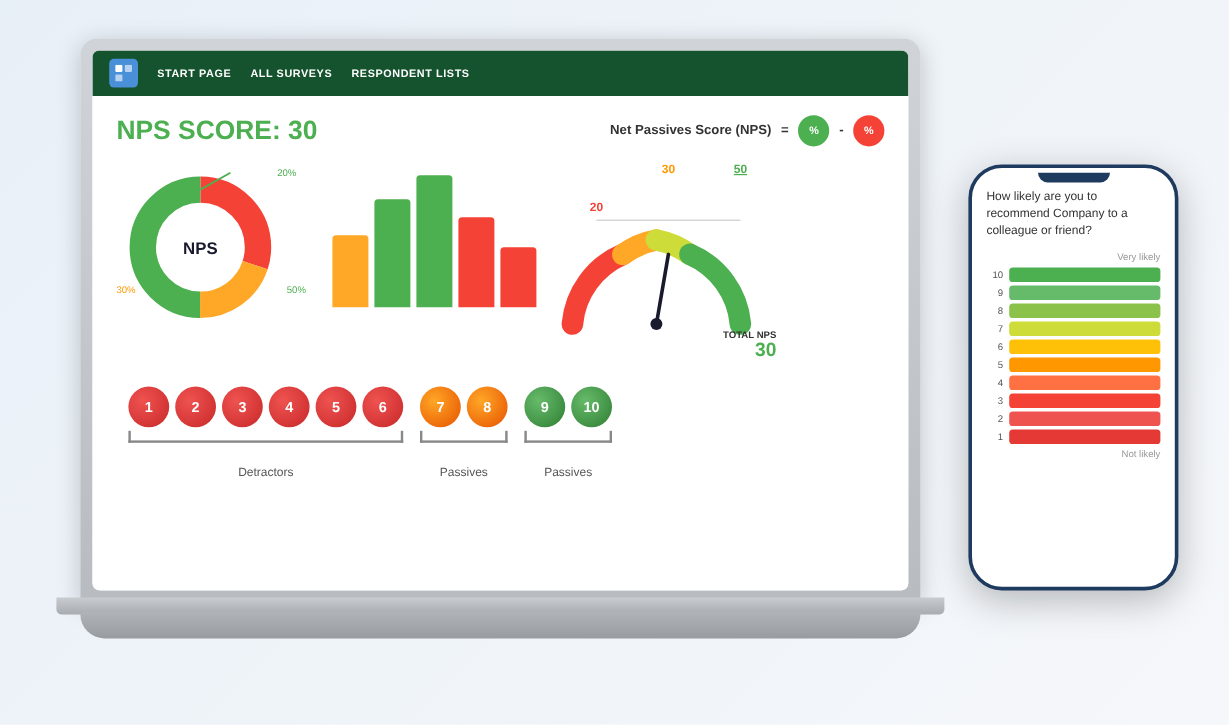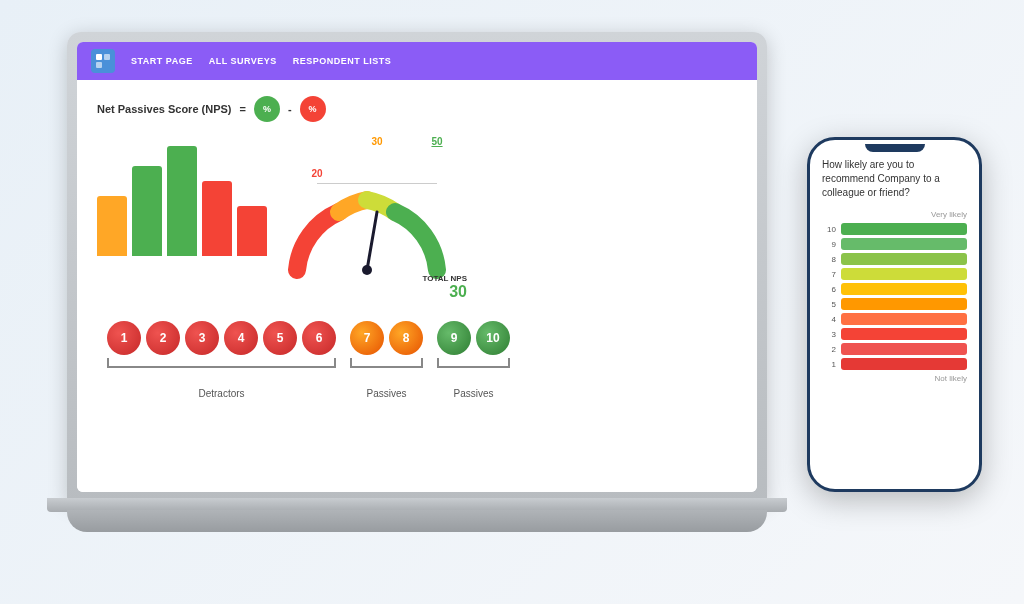--- a/index.html
+++ b/index.html
@@ -56,21 +56,21 @@
       bottom: 40px;
       left: 0;
       width: 700px;
       height: 22px;
       background: linear-gradient(180deg, #b0b4b8 0%, #989ca0 100%);
       border-radius: 0 0 20px 20px;
     }
 
     
     .nav-bar {
-      background: #8b5cf6;
+      background: #14532d;
       padding: 8px 14px;
       display: flex;
       align-items: center;
       gap: 16px;
       height: 38px;
       flex-shrink: 0;
     }
     .nav-logo {
       width: 24px;
       height: 24px;
@@ -372,31 +372,51 @@
             </svg>
           </div>
           <span class="nav-item">START PAGE</span>
           <span class="nav-item">ALL SURVEYS</span>
           <span class="nav-item">RESPONDENT LISTS</span>
         </div>
 
         <div class="screen-content">
 
           <div class="nps-header">
+            <div class="nps-title">
+              <span>NPS SCORE:</span>
+              <span style="color:#4CAF50">30</span>
+            </div>
             <div class="nps-formula">
               <span>Net Passives Score (NPS)</span>
               <span>=</span>
               <div class="formula-badge badge-green">%</div>
               <span>-</span>
               <div class="formula-badge badge-red">%</div>
             </div>
           </div>
 
           <div class="charts-area">
 
+            <div class="donut-wrap">
+              <span class="donut-pct-20">20%</span>
+              <svg class="donut-svg" viewBox="0 0 140 140">
+
+                <circle cx="70" cy="70" r="48" fill="none" stroke="#f44336" stroke-width="22" stroke-dasharray="90.5 211.2" stroke-dashoffset="0" transform="rotate(-90 70 70)"></circle>
+
+                <circle cx="70" cy="70" r="48" fill="none" stroke="#ffa726" stroke-width="22" stroke-dasharray="60.3 241.3" stroke-dashoffset="-90.5" transform="rotate(-90 70 70)"></circle>
+
+                <circle cx="70" cy="70" r="48" fill="none" stroke="#4CAF50" stroke-width="22" stroke-dasharray="150.8 150.8" stroke-dashoffset="-150.8" transform="rotate(-90 70 70)"></circle>
+
+                <line x1="70" y1="22" x2="95" y2="8" stroke="#4CAF50" stroke-width="1.5"></line>
+                <text x="70" y="76" text-anchor="middle" font-size="14" font-weight="900" fill="#1a1a2e">NPS</text>
+              </svg>
+              <span class="donut-pct-30">30%</span>
+              <span class="donut-pct-50">50%</span>
+            </div>
 
             <div class="bar-chart-wrap">
               <div class="bar" style="height:60px;background:#ffa726;"></div>
               <div class="bar" style="height:90px;background:#4CAF50;"></div>
               <div class="bar" style="height:110px;background:#4CAF50;"></div>
               <div class="bar" style="height:75px;background:#f44336;"></div>
               <div class="bar" style="height:50px;background:#f44336;"></div>
             </div>
 
             <div class="gauge-wrap">

